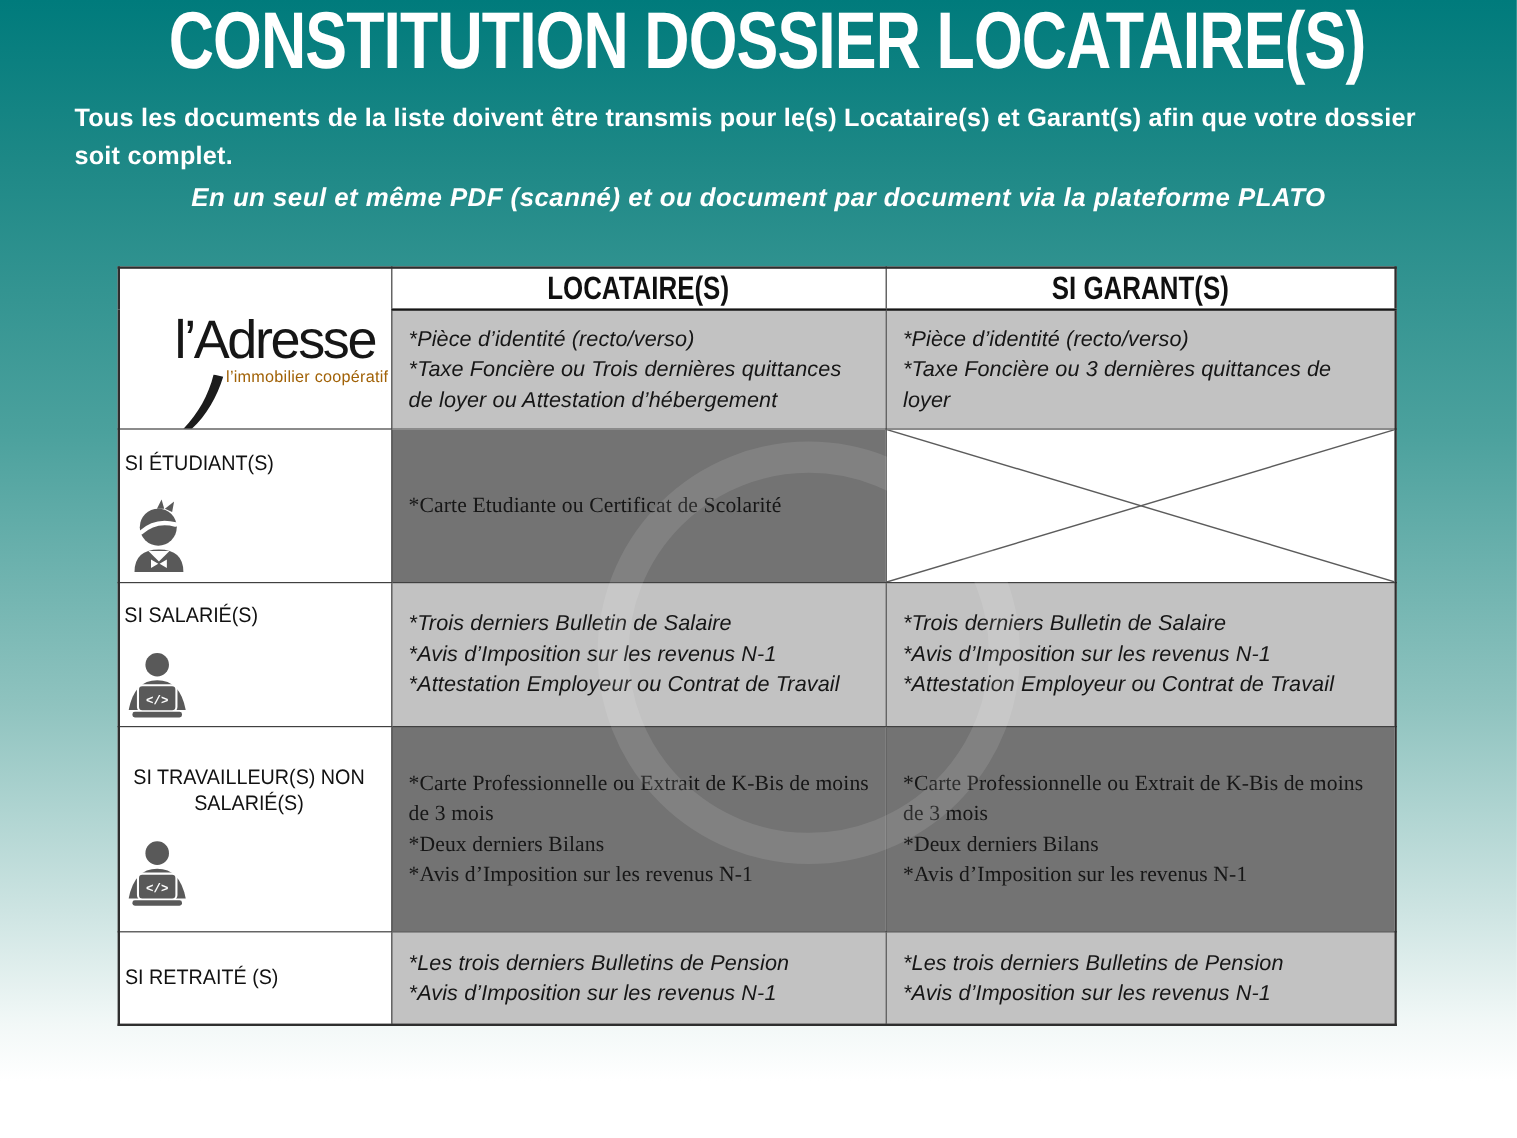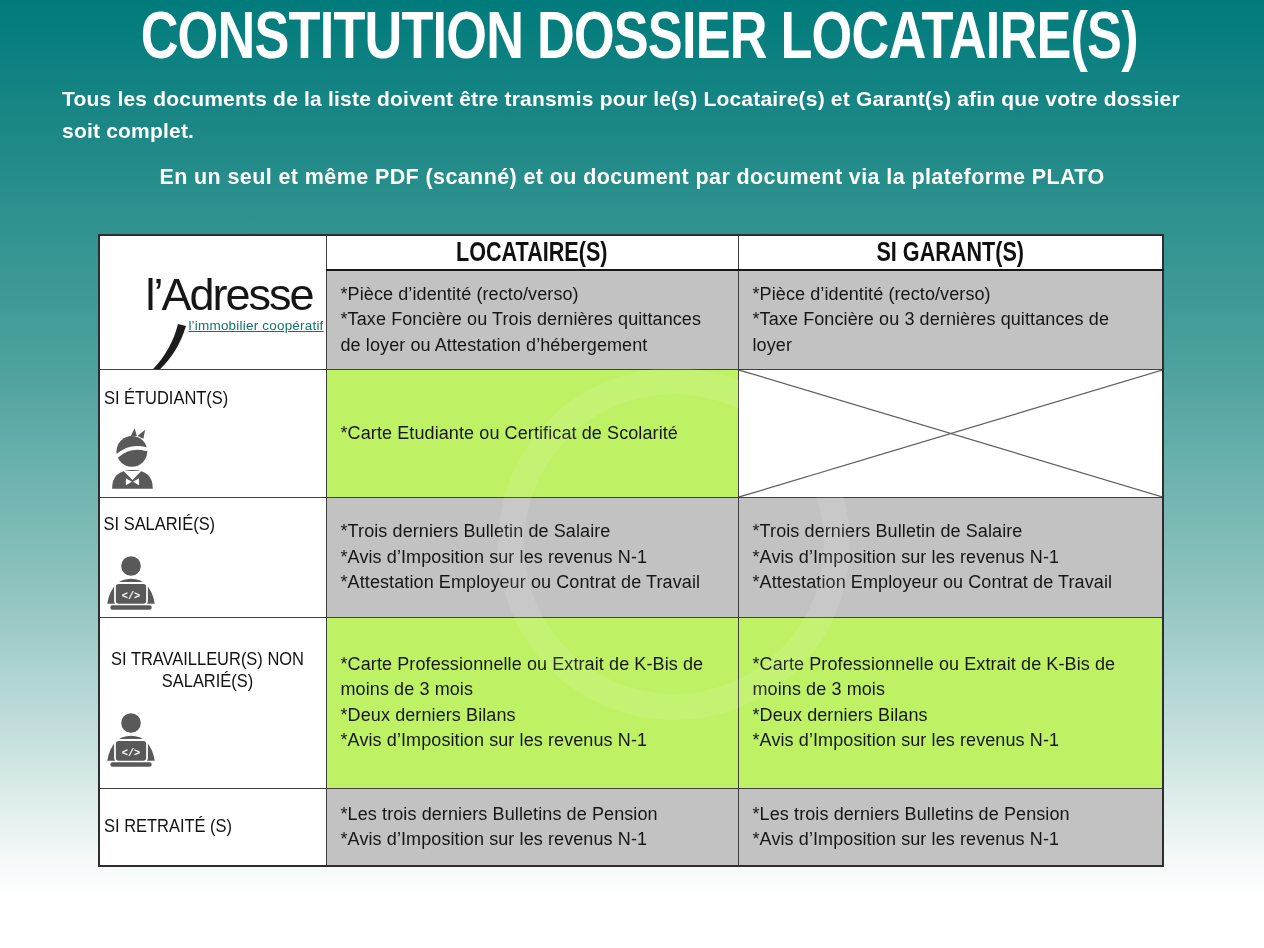--- a/index.html
+++ b/index.html
@@ -14,22 +14,22 @@
   .page-title{
     display:inline-block;color:#ffffff;font-size:67px;font-weight:700;
     letter-spacing:-1px;line-height:1.05;transform:scaleX(0.78);transform-origin:center;
     white-space:nowrap;
   }
   .intro{
     width:1140px;margin:13px auto 0;color:#ffffff;
     font-size:21px;font-weight:700;line-height:1.5;letter-spacing:0.2px;
   }
   .note{
-    width:1140px;margin:19px auto 0;text-align:center;color:#ffffff;
-    font-size:21.5px;font-weight:700;letter-spacing:0.4px;
+    width:1140px;margin:7px auto 0;text-align:center;color:#ffffff;
+    font-size:21.5px;font-weight:700;font-style:italic;letter-spacing:0.4px;
   }
 
   
   .doc-table-wrap{position:relative;margin:44px 0 0 98px;width:1064px;z-index:1;}
   table.doc-table{
     border-collapse:collapse;table-layout:fixed;width:1064px;
     background:#ffffff;border:2px solid #2e2e2e;
   }
   td{border:1px solid #404040;vertical-align:middle;overflow:hidden;}
   td.hdr{
@@ -38,22 +38,22 @@
     margin-top:28px;
   }
   .hdr-text{
     display:inline-block;font-size:27px;font-weight:700;color:#101010;
     transform:scaleX(0.8);transform-origin:center;white-space:nowrap;letter-spacing:0;
   }
   td.docs{
     padding:6px 12px 6px 14px;font-size:18px;line-height:1.42;color:#161616;
     white-space:pre-line;letter-spacing:0.1px;
   }
-  td.gray{background:#c2c2c2;}
-  td.white{background:#bef264;}
+  td.gray{background:#c2c2c2;font-style:italic;}
+  td.white{background:#737373;font-family:Liberation Serif, serif;}
 
   
   td.label-cell{background:#ffffff;text-align:center;padding:0;}
   .label-inner{
     display:flex;flex-direction:column;align-items:flex-start;
     height:100%;box-sizing:border-box;padding-top:14px;gap:16px;
   }
   .label-inner.center{justify-content:center;padding-top:0;}
   .row-label{
     font-size:17.5px;color:#111;line-height:1.25;display:inline-block;
@@ -61,21 +61,21 @@
   }
 
   
   td.logo-cell{background:#ffffff;text-align:center;padding:0;}
   .logo-box{position:relative;width:254px;height:100%;display:flex;flex-direction:column;justify-content:center;align-items:center;}
   .logo-name{
     font-size:45px;font-weight:500;color:#161616;letter-spacing:-2px;line-height:1;
     margin-left:4px;z-index:2;
   }
   .logo-tagline{
-    font-size:13.5px;color:#0f766e;letter-spacing:0.2px;margin:1px 0 0 58px;z-index:2;text-decoration:underline;
+    font-size:13.5px;color:#a16207;letter-spacing:0.2px;margin:1px 0 0 58px;z-index:2;
   }
   .logo-swoosh{position:absolute;left:34px;top:52px;z-index:1;}
 
   
   td.crossed{position:relative;background:#ffffff;padding:0;}
   .xsvg{position:absolute;inset:0;width:100%;height:100%;display:block;}
   .xsvg line{stroke:#5c5c5c;stroke-width:1.2;vector-effect:non-scaling-stroke;}
 
   
   .person-icon{display:block;}

